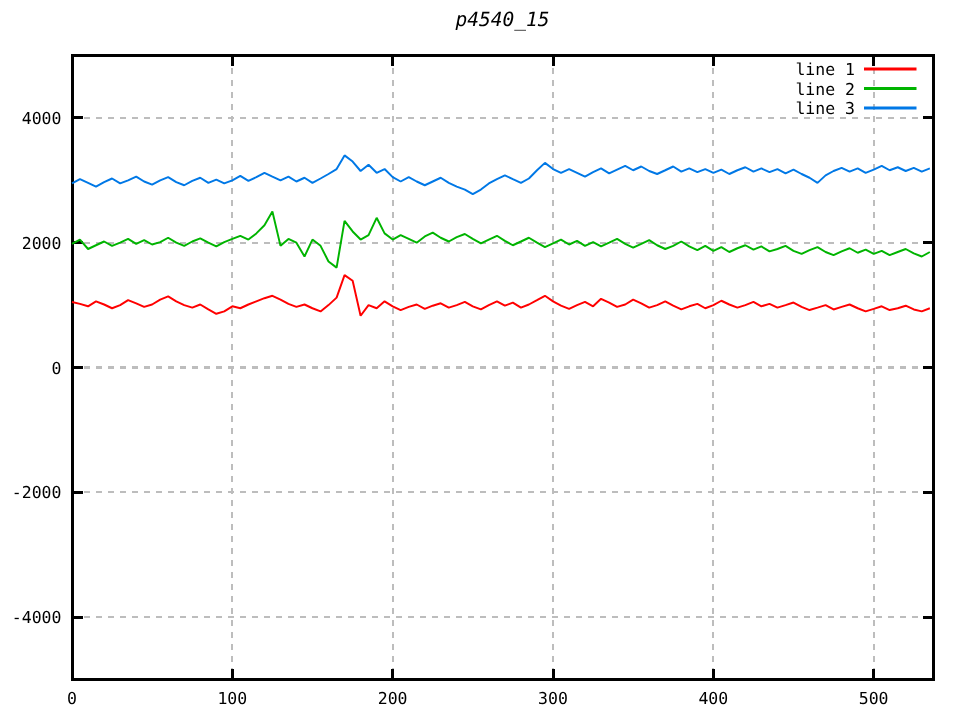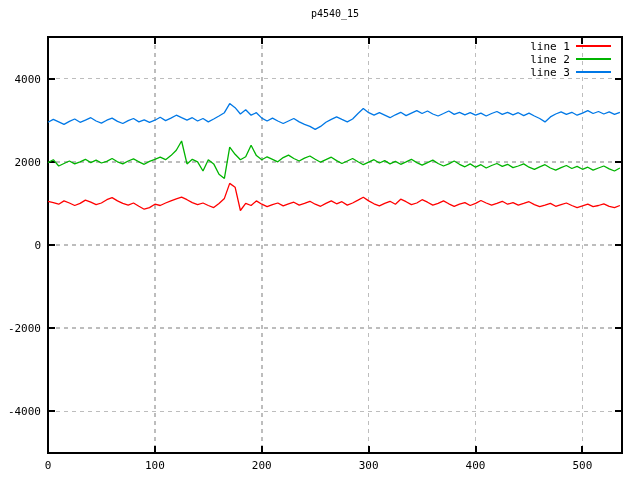--- a/index.html
+++ b/index.html
@@ -2,21 +2,21 @@
 <html><head>
 <meta charset="utf-8">
 <style>
   html,body{margin:0;padding:0;background:#fff;}
   .screen{
     position:relative;width:640px;height:480px;background:#ffffff;
     font-family:"DejaVu Sans Mono","Liberation Mono",monospace;overflow:hidden;
   }
   .chart-title{
     position:absolute;left:48px;top:7px;width:574px;height:14px;line-height:14px;
-    text-align:center;font-size:10px;color:#000;
+    text-align:center;font-size:13px;color:#000;font-style:italic;
   }
   svg{position:absolute;left:0;top:0;}
 </style>
 </head>
 <body>
 
 <div class="screen">
   <div class="chart-title">p4540_15</div>
   <svg id="plot" width="640" height="480">
       <g stroke="#bdbdbd" stroke-width="1.5" stroke-dasharray="4 4" shape-rendering="crispEdges">

